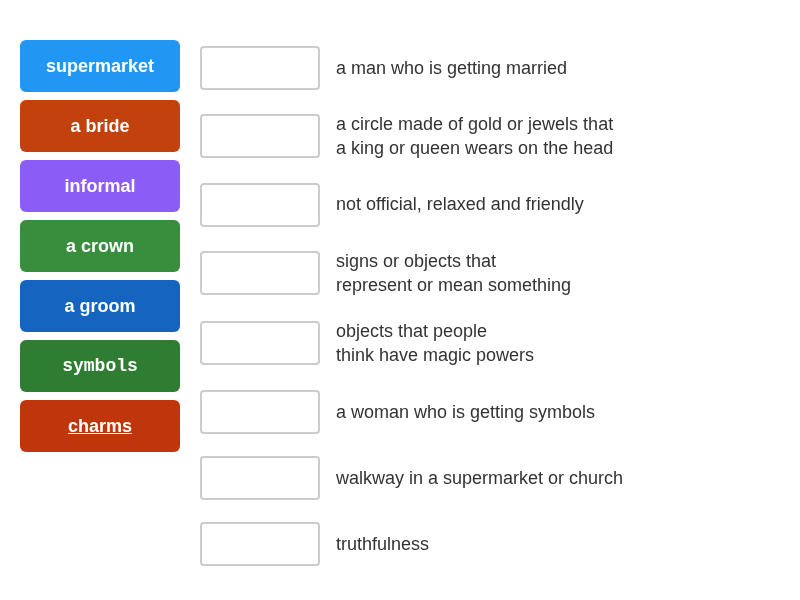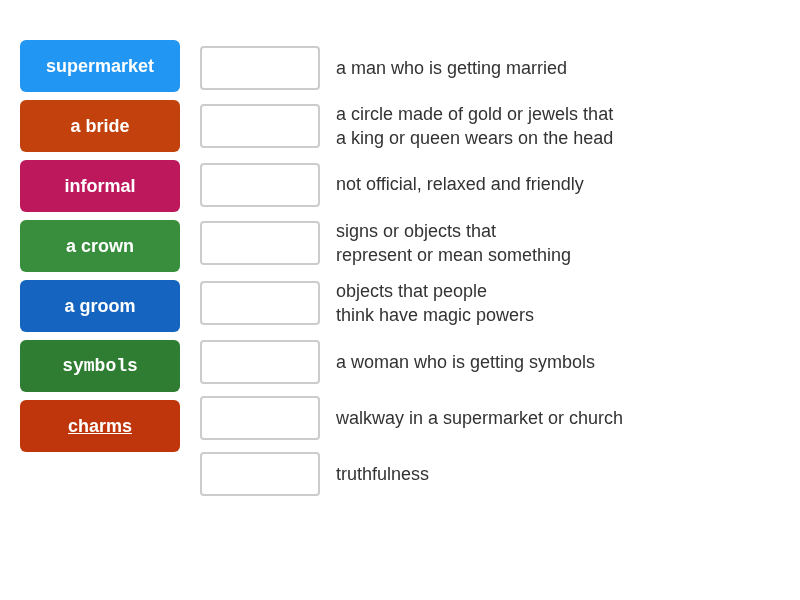--- a/index.html
+++ b/index.html
@@ -42,21 +42,21 @@
       font-weight: bold;
       color: #ffffff;
       cursor: pointer;
       min-height: 52px;
       text-align: center;
     }
 
     .right-column {
       display: flex;
       flex-direction: column;
-      gap: 0px;
+      gap: 10px;
       flex: 1;
     }
 
     .match-row {
       display: flex;
       flex-direction: row;
       align-items: center;
       gap: 16px;
       padding: 6px 0;
     }
@@ -77,21 +77,21 @@
     }
   </style>
 </head>
 <body>
 
 <div class="container">
   <div class="left-column">
 
   <button class="word-btn" style="background-color: rgb(33, 150, 243);">supermarket</button>
       <button class="word-btn" style="background-color: #c2410c;">a bride</button>
-      <button class="word-btn" style="background-color: #be185d;">informal</button>
+      <button class="word-btn" style="background-color: #8b5cf6;">informal</button>
       <button class="word-btn" style="background-color: rgb(56, 142, 60);">a crown</button>
       <button class="word-btn" style="background-color: rgb(21, 101, 192); text-align: right;">a groom</button>
       <button class="word-btn" style="background-color: rgb(46, 125, 50); font-family: Liberation Mono, monospace;">symbols</button>
       <button class="word-btn" style="background-color: rgb(191, 54, 12); text-decoration: underline;">charms</button>
     </div>
   <div class="right-column">
 
   <div class="match-row">
         <div class="match-box"></div>
         <span class="match-text">a man who is getting married</span>

